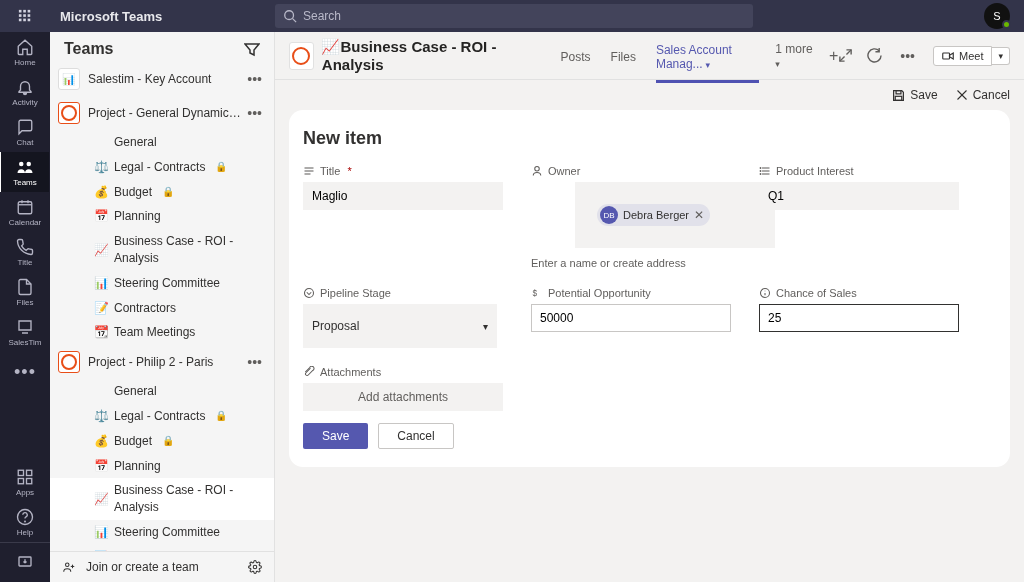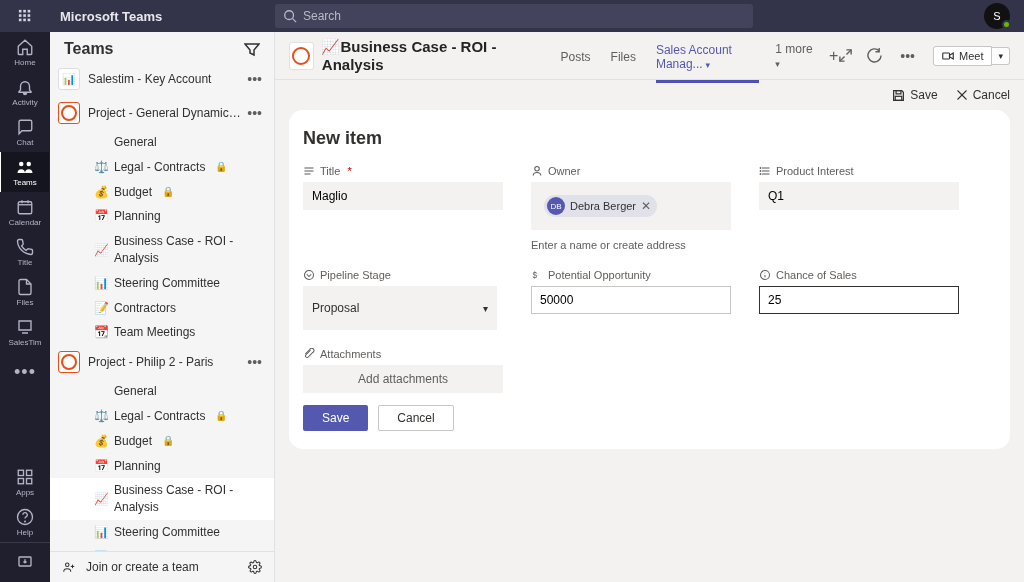--- a/index.html
+++ b/index.html
@@ -92,21 +92,21 @@
   .card h2{margin:0 0 16px 0;font-size:18px;font-weight:600;}
   .form-row{display:flex;gap:28px;margin-bottom:18px;}
   .field{display:flex;flex-direction:column;gap:5px;}
   .fld-label{font-size:11px;color:#605e5c;display:flex;align-items:center;gap:5px;}
   .fld-label .li{width:12px;height:12px;stroke:#605e5c;fill:none;stroke-width:1.4;}
   .req{color:#a80000;margin-left:2px;}
   .inp{height:28px;border:1px solid #c8c6c4;background:#fff;padding:0 8px;font-size:12px;outline:none;}
   .inp.filled{background:#f3f2f1;border-color:#f3f2f1;}
   .inp:focus,.inp.focus{border-color:#323130;}
   .select{height:44px;border:1px solid #f3f2f1;background:#f3f2f1;padding:0 8px;font-size:12px;display:flex;align-items:center;justify-content:space-between;width:194px;}
-  .chip-box{background:#f3f2f1;border:1px solid #f3f2f1;min-height:28px;padding:12px;display:flex;align-items:center;gap:6px;width:200px;}
+  .chip-box{background:#f3f2f1;border:1px solid #f3f2f1;min-height:28px;padding:21px;display:flex;align-items:center;gap:6px;width:200px;margin-left:44px;}
   .chip{background:#e1e1ea;border-radius:12px;padding:2px 6px 2px 3px;display:flex;align-items:center;gap:5px;font-size:11px;}
   .chip .av{width:18px;height:18px;border-radius:50%;background:#5558af;color:#fff;font-size:8px;display:flex;align-items:center;justify-content:center;}
   .chip .x{color:#605e5c;cursor:pointer;font-size:12px;}
   .help{font-size:11px;color:#605e5c;margin-top:4px;}
 
   .attach-box{background:#f3f2f1;padding:7px 10px;font-size:12px;color:#605e5c;width:200px;text-align:center;}
 
   .btn-row{display:flex;gap:10px;margin-top:12px;}
   .btn{padding:5px 18px;font-size:12px;border-radius:2px;cursor:pointer;border:1px solid transparent;}
   .btn.primary{background:#5558af;color:#fff;}

